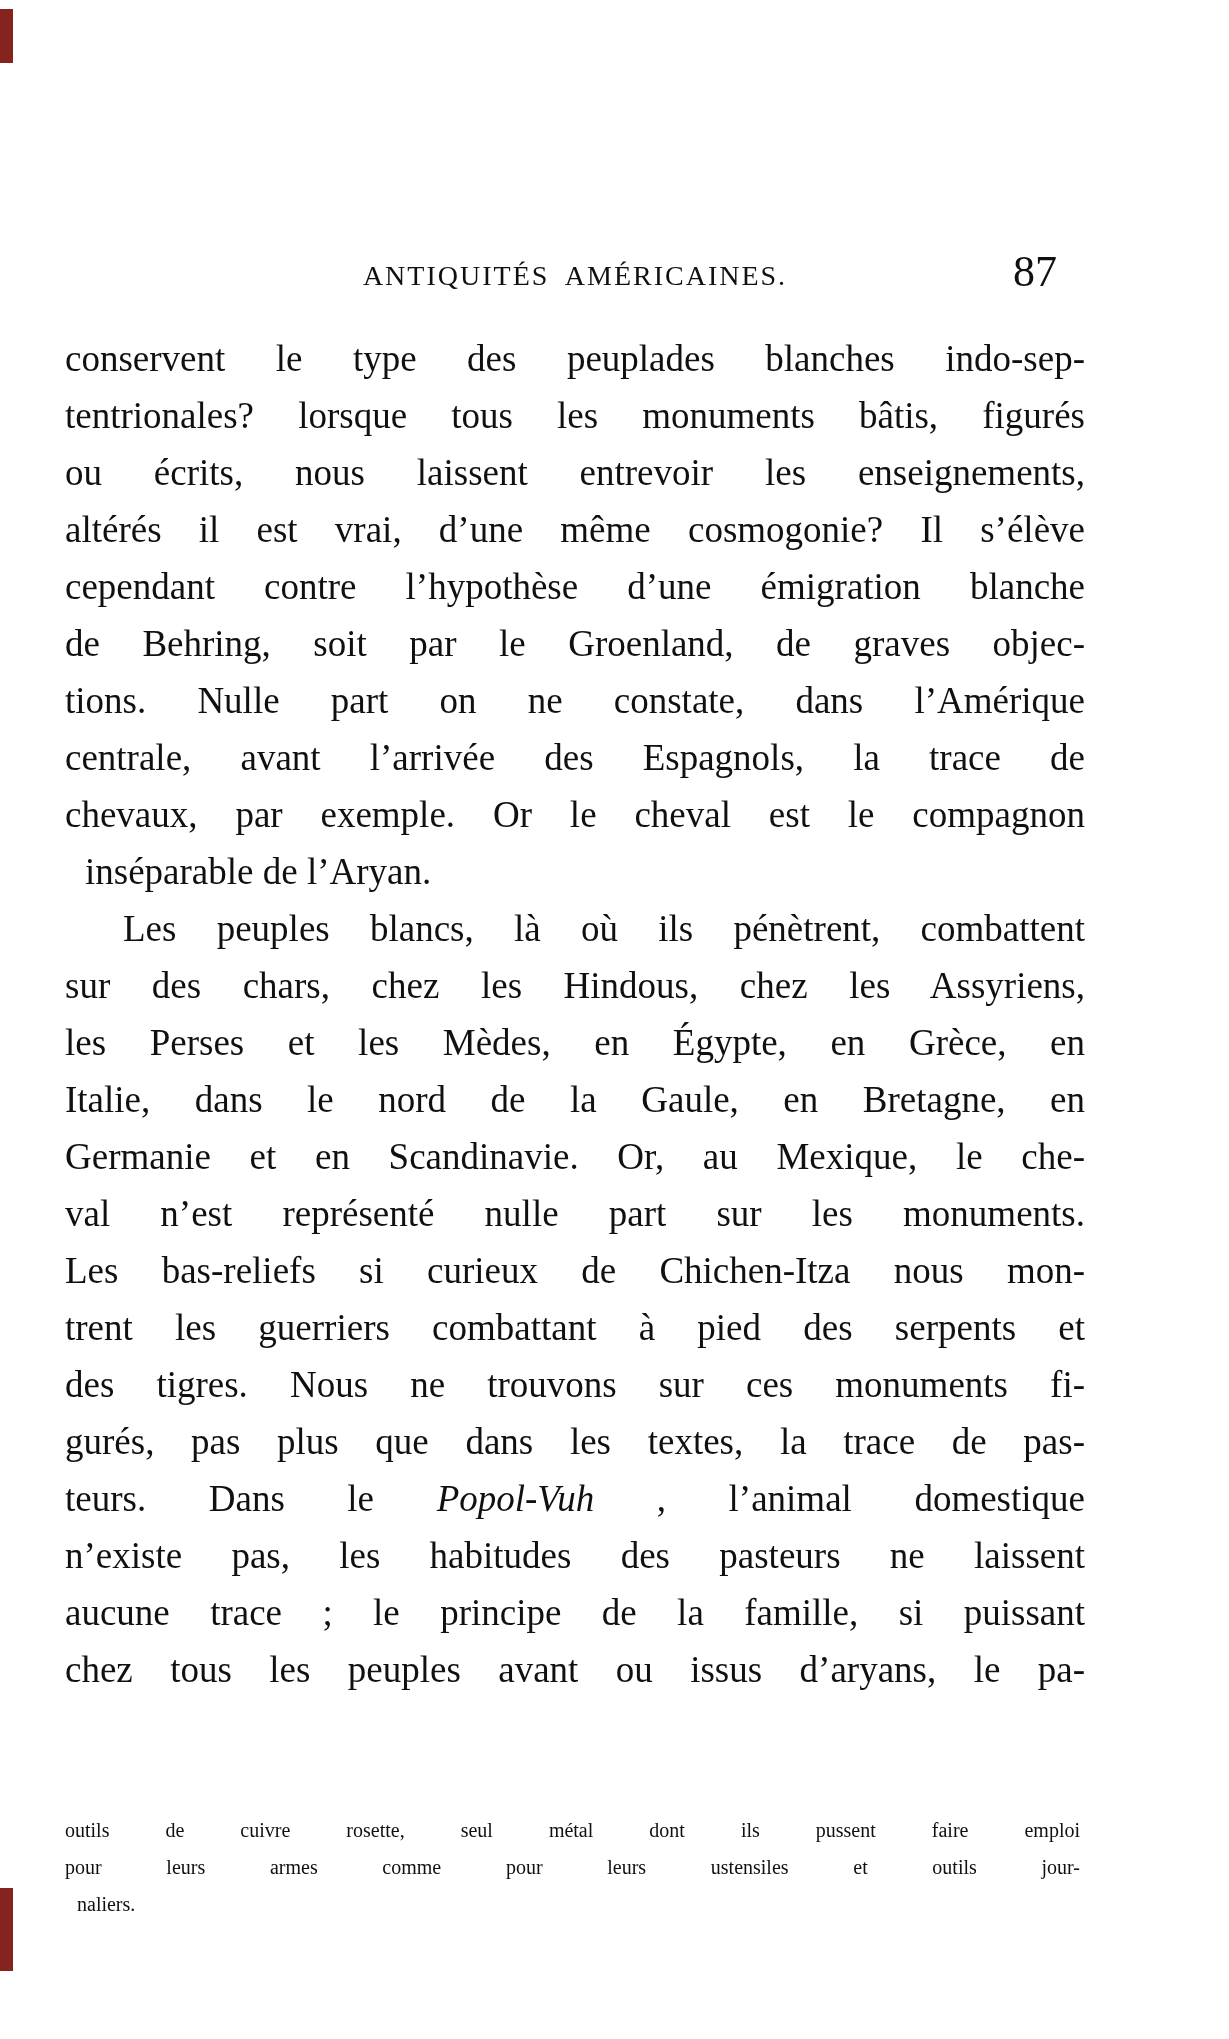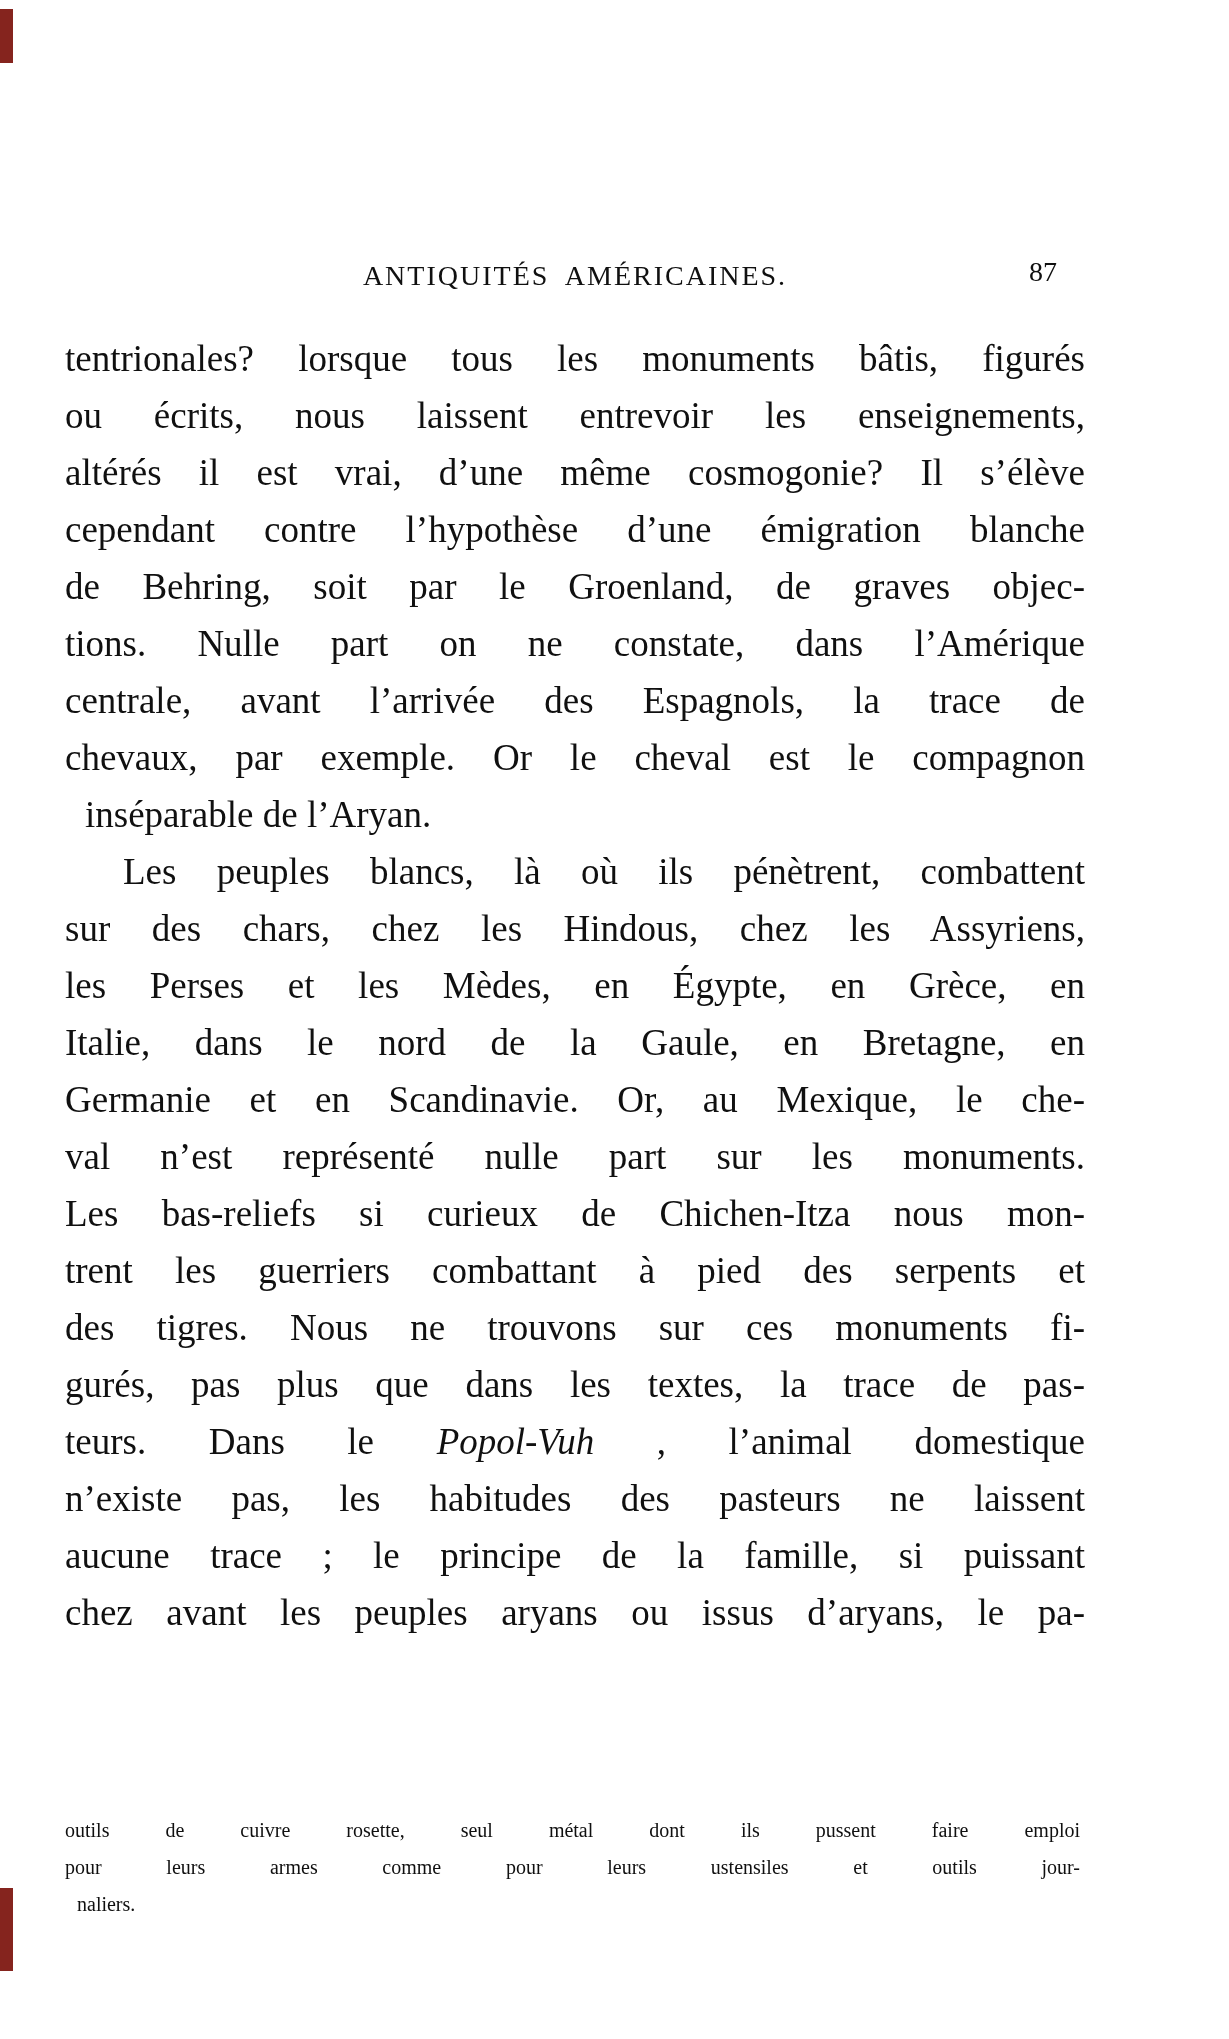--- a/index.html
+++ b/index.html
@@ -33,21 +33,21 @@
     font-size: 28px;
     letter-spacing: 2px;
     word-spacing: 8px;
     line-height: 40px;
     white-space: nowrap;
   }
   .page-number {
     position: absolute;
     right: 28px;
     top: -4px;
-    font-size: 28px;
+    font-size: 44px;
     line-height: 40px;
   }
   
   .body-text {
     position: absolute;
     top: 330px;
     left: 65px;
     width: 1020px;
   }
   .line {
@@ -105,20 +105,21 @@
   <div class="edge-mark tl"></div>
   <div class="edge-mark bl"></div>
   <div class="edge-mark br"></div>
 
   <div class="running-head">
     <div class="head-title">ANTIQUITÉS AMÉRICAINES.</div>
     <div class="page-number">87</div>
   </div>
 
   <div class="body-text">
+    <div class="line">conservent le type des peuplades blanches indo-sep-</div>
     <div class="line">tentrionales? lorsque tous les monuments bâtis, figurés</div>
     <div class="line">ou écrits, nous laissent entrevoir les enseignements,</div>
     <div class="line">altérés il est vrai, d’une même cosmogonie? Il s’élève</div>
     <div class="line">cependant contre l’hypothèse d’une émigration blanche</div>
     <div class="line">de Behring, soit par le Groenland, de graves objec-</div>
     <div class="line">tions. Nulle part on ne constate, dans l’Amérique</div>
     <div class="line">centrale, avant l’arrivée des Espagnols, la trace de</div>
     <div class="line">chevaux, par exemple. Or le cheval est le compagnon</div>
     <div class="line par-end">inséparable de l’Aryan.</div>
     <div class="line indent">Les peuples blancs, là où ils pénètrent, combattent</div>
@@ -127,21 +128,21 @@
     <div class="line">Italie, dans le nord de la Gaule, en Bretagne, en</div>
     <div class="line">Germanie et en Scandinavie. Or, au Mexique, le che-</div>
     <div class="line">val n’est représenté nulle part sur les monuments.</div>
     <div class="line">Les bas-reliefs si curieux de Chichen-Itza nous mon-</div>
     <div class="line">trent les guerriers combattant à pied des serpents et</div>
     <div class="line">des tigres. Nous ne trouvons sur ces monuments fi-</div>
     <div class="line">gurés, pas plus que dans les textes, la trace de pas-</div>
     <div class="line"><span>teurs. Dans le </span><em>Popol-Vuh</em><span> , l’animal domestique</span></div>
     <div class="line">n’existe pas, les habitudes des pasteurs ne laissent</div>
     <div class="line">aucune trace ; le principe de la famille, si puissant</div>
-    <div class="line">chez avant les peuples aryans ou issus d’aryans, le pa-</div>
+    <div class="line">chez tous les peuples avant ou issus d’aryans, le pa-</div>
   </div>
 
   <div class="footnote">
     <div class="fn-line">outils de cuivre rosette, seul métal dont ils pussent faire emploi</div>
     <div class="fn-line">pour leurs armes comme pour leurs ustensiles et outils jour-</div>
     <div class="fn-line par-end">naliers.</div>
   </div>
 
 </div>
 

